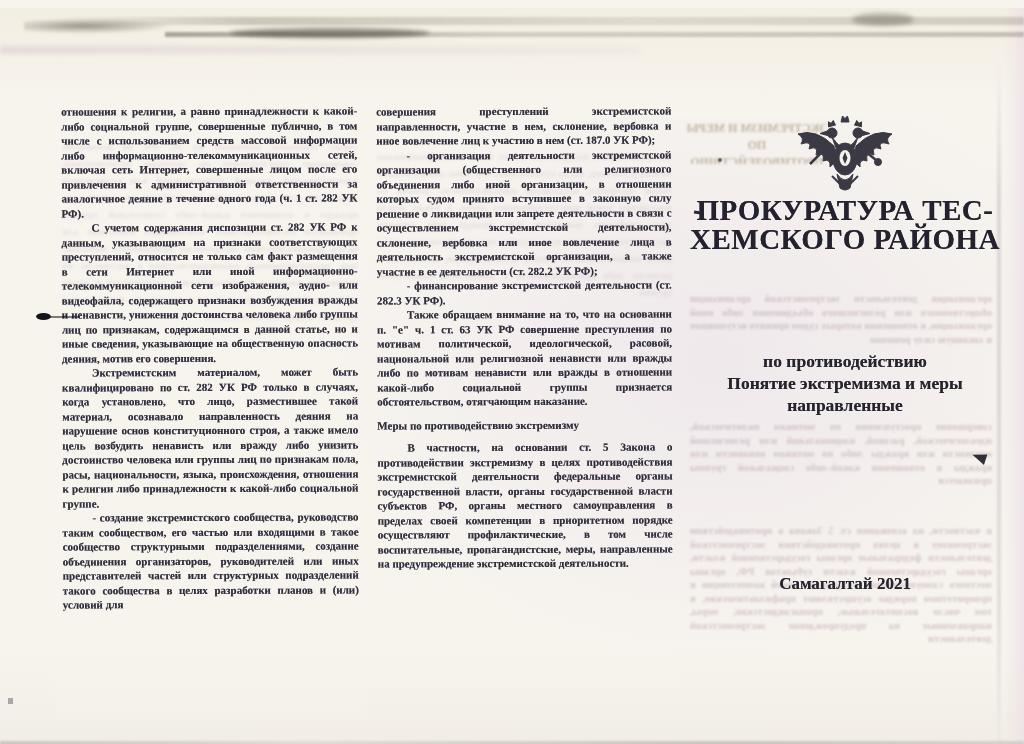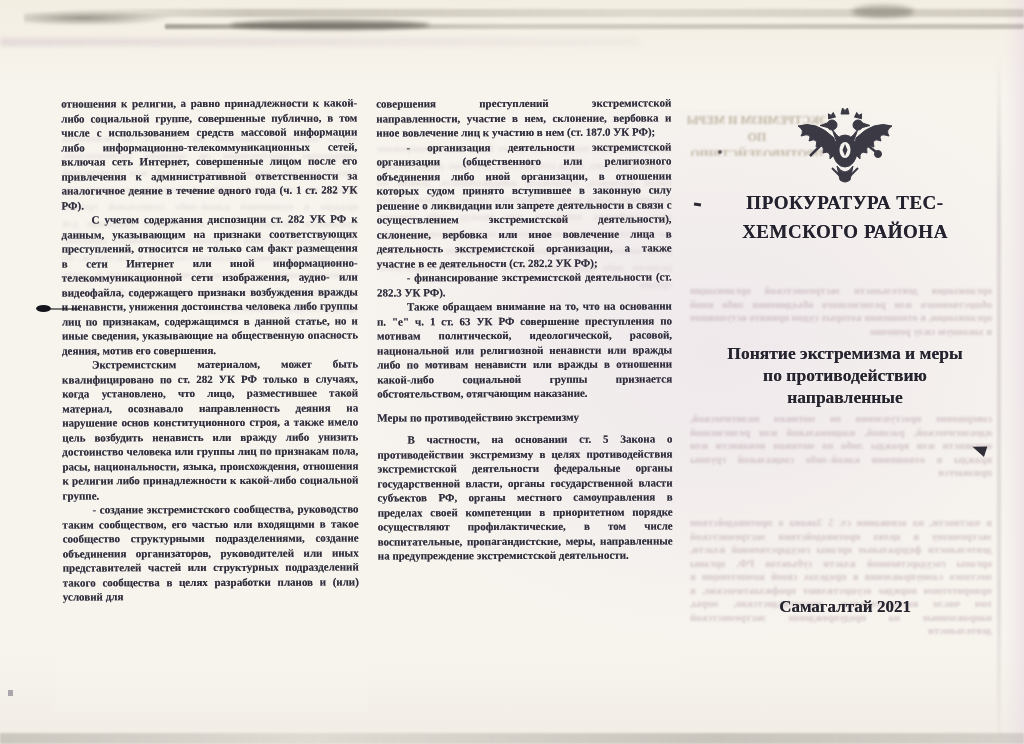--- a/index.html
+++ b/index.html
@@ -50,47 +50,47 @@
     text-align:justify;text-shadow:0 0 .5px rgba(40,38,52,.65);transform:rotate(-.2deg);}
   .col p{margin:0;}
   .col p.indent{text-indent:30px;}
   .col .heading{text-align:left;text-indent:0;margin:9px 0 8px 0;}
   .col1{left:62px;top:96px;width:296px;}
   .col2{left:377px;top:96px;width:295px;}
   
   .cover{left:688px;top:96px;width:314px;height:645px;z-index:3;}
   .emblem{position:absolute;left:102px;top:10px;width:110px;height:88px;z-index:3;}
   .org{position:absolute;left:0;top:92px;width:100%;text-align:center;z-index:3;
-    font-size:19px;line-height:29px;font-weight:bold;color:#23222e;letter-spacing:.5px;
+    font-size:29px;line-height:29px;font-weight:bold;color:#23222e;letter-spacing:.5px;
     text-shadow:0 0 .6px rgba(35,34,46,.7);}
   .cover-title{position:absolute;left:0;top:246px;width:100%;text-align:center;z-index:3;
     font-size:17.5px;line-height:22px;font-weight:bold;color:#26252f;
     text-shadow:0 0 .5px rgba(38,37,47,.7);}
   .cover-footer{position:absolute;left:0;top:470px;width:100%;text-align:center;z-index:3;
-    font-size:17px;font-weight:bold;color:#26252f;text-shadow:0 0 .5px rgba(38,37,47,.7);margin-top:31px;}
+    font-size:17px;font-weight:bold;color:#26252f;text-shadow:0 0 .5px rgba(38,37,47,.7);}
   
   .ghost{z-index:1;font-weight:bold;transform:scaleX(-1);overflow:hidden;
     color:#b29aa4;filter:blur(1.1px);text-align:justify;}
   .g-cover-top{left:682px;top:112px;width:150px;height:44px;text-align:center;
     font-size:12px;line-height:17px;color:#a3967c;opacity:.65;}
   .g-cover-mid{left:690px;top:284px;width:302px;height:58px;font-size:10.5px;line-height:13.5px;opacity:.5;}
   .g-cover-low{left:690px;top:412px;width:302px;height:92px;font-size:10.5px;line-height:13.5px;opacity:.5;}
   .g-cover-bottom{left:690px;top:516px;width:302px;height:208px;font-size:10.5px;line-height:13.5px;opacity:.5;}
   .g-col1{left:62px;top:130px;width:296px;height:540px;font-size:10.5px;line-height:17px;opacity:.22;filter:blur(1.5px);}
   .g-col2{left:377px;top:140px;width:295px;height:520px;font-size:10.5px;line-height:17px;opacity:.22;filter:blur(1.5px);}
   
   .fade-col1{left:55px;top:600px;width:312px;height:112px;z-index:4;
     background:linear-gradient(180deg,rgba(247,244,238,0),rgba(247,244,238,.5) 60%,rgba(247,244,238,.25));}
   .fade-col2{left:370px;top:590px;width:310px;height:90px;z-index:4;
     background:linear-gradient(180deg,rgba(247,244,238,0),rgba(247,244,238,.42));}
 </style>
 </head>
 <body>
 
-<div class="abs" style="left:0;top:0;width:1024px;height:591px;">
+<div class="abs" style="left:0;top:8px;width:1024px;height:591px;">
 
   <div class="abs tint-warm-top"></div>
   <div class="abs tint-lavender"></div>
   <div class="abs tint-bottom"></div>
   <div class="abs margin-right"></div>
   <div class="abs crease-right"></div>
 
   <div class="abs ghost g-cover-top">
     <div>ЭКСТРЕМИЗМ И МЕРЫ ПО</div>
     <div>ПРОТИВОДЕЙСТВИЮ</div>
@@ -140,22 +140,22 @@
         </g>
         <ellipse cx="55" cy="44" rx="5.5" ry="8" fill="#f6f3ee"></ellipse>
         <path d="M55 38 L57.5 44 L55 50 L52.5 44 Z" fill="#3a3944"></path>
       </svg>
     </div>
     <div class="org">
       <div>ПРОКУРАТУРА ТЕС-</div>
       <div>ХЕМСКОГО РАЙОНА</div>
     </div>
     <div class="cover-title">
+      <div>по противодействию</div>
       <div>Понятие экстремизма и меры</div>
-      <div>по противодействию</div>
       <div>направленные</div>
     </div>
     <div class="cover-footer">Самагалтай 2021</div>
   </section>
 
   <div class="abs fade-col1"></div>
   <div class="abs fade-col2"></div>
 
   <div class="abs smudge-tl"></div>
   <div class="abs streak-1"></div>

